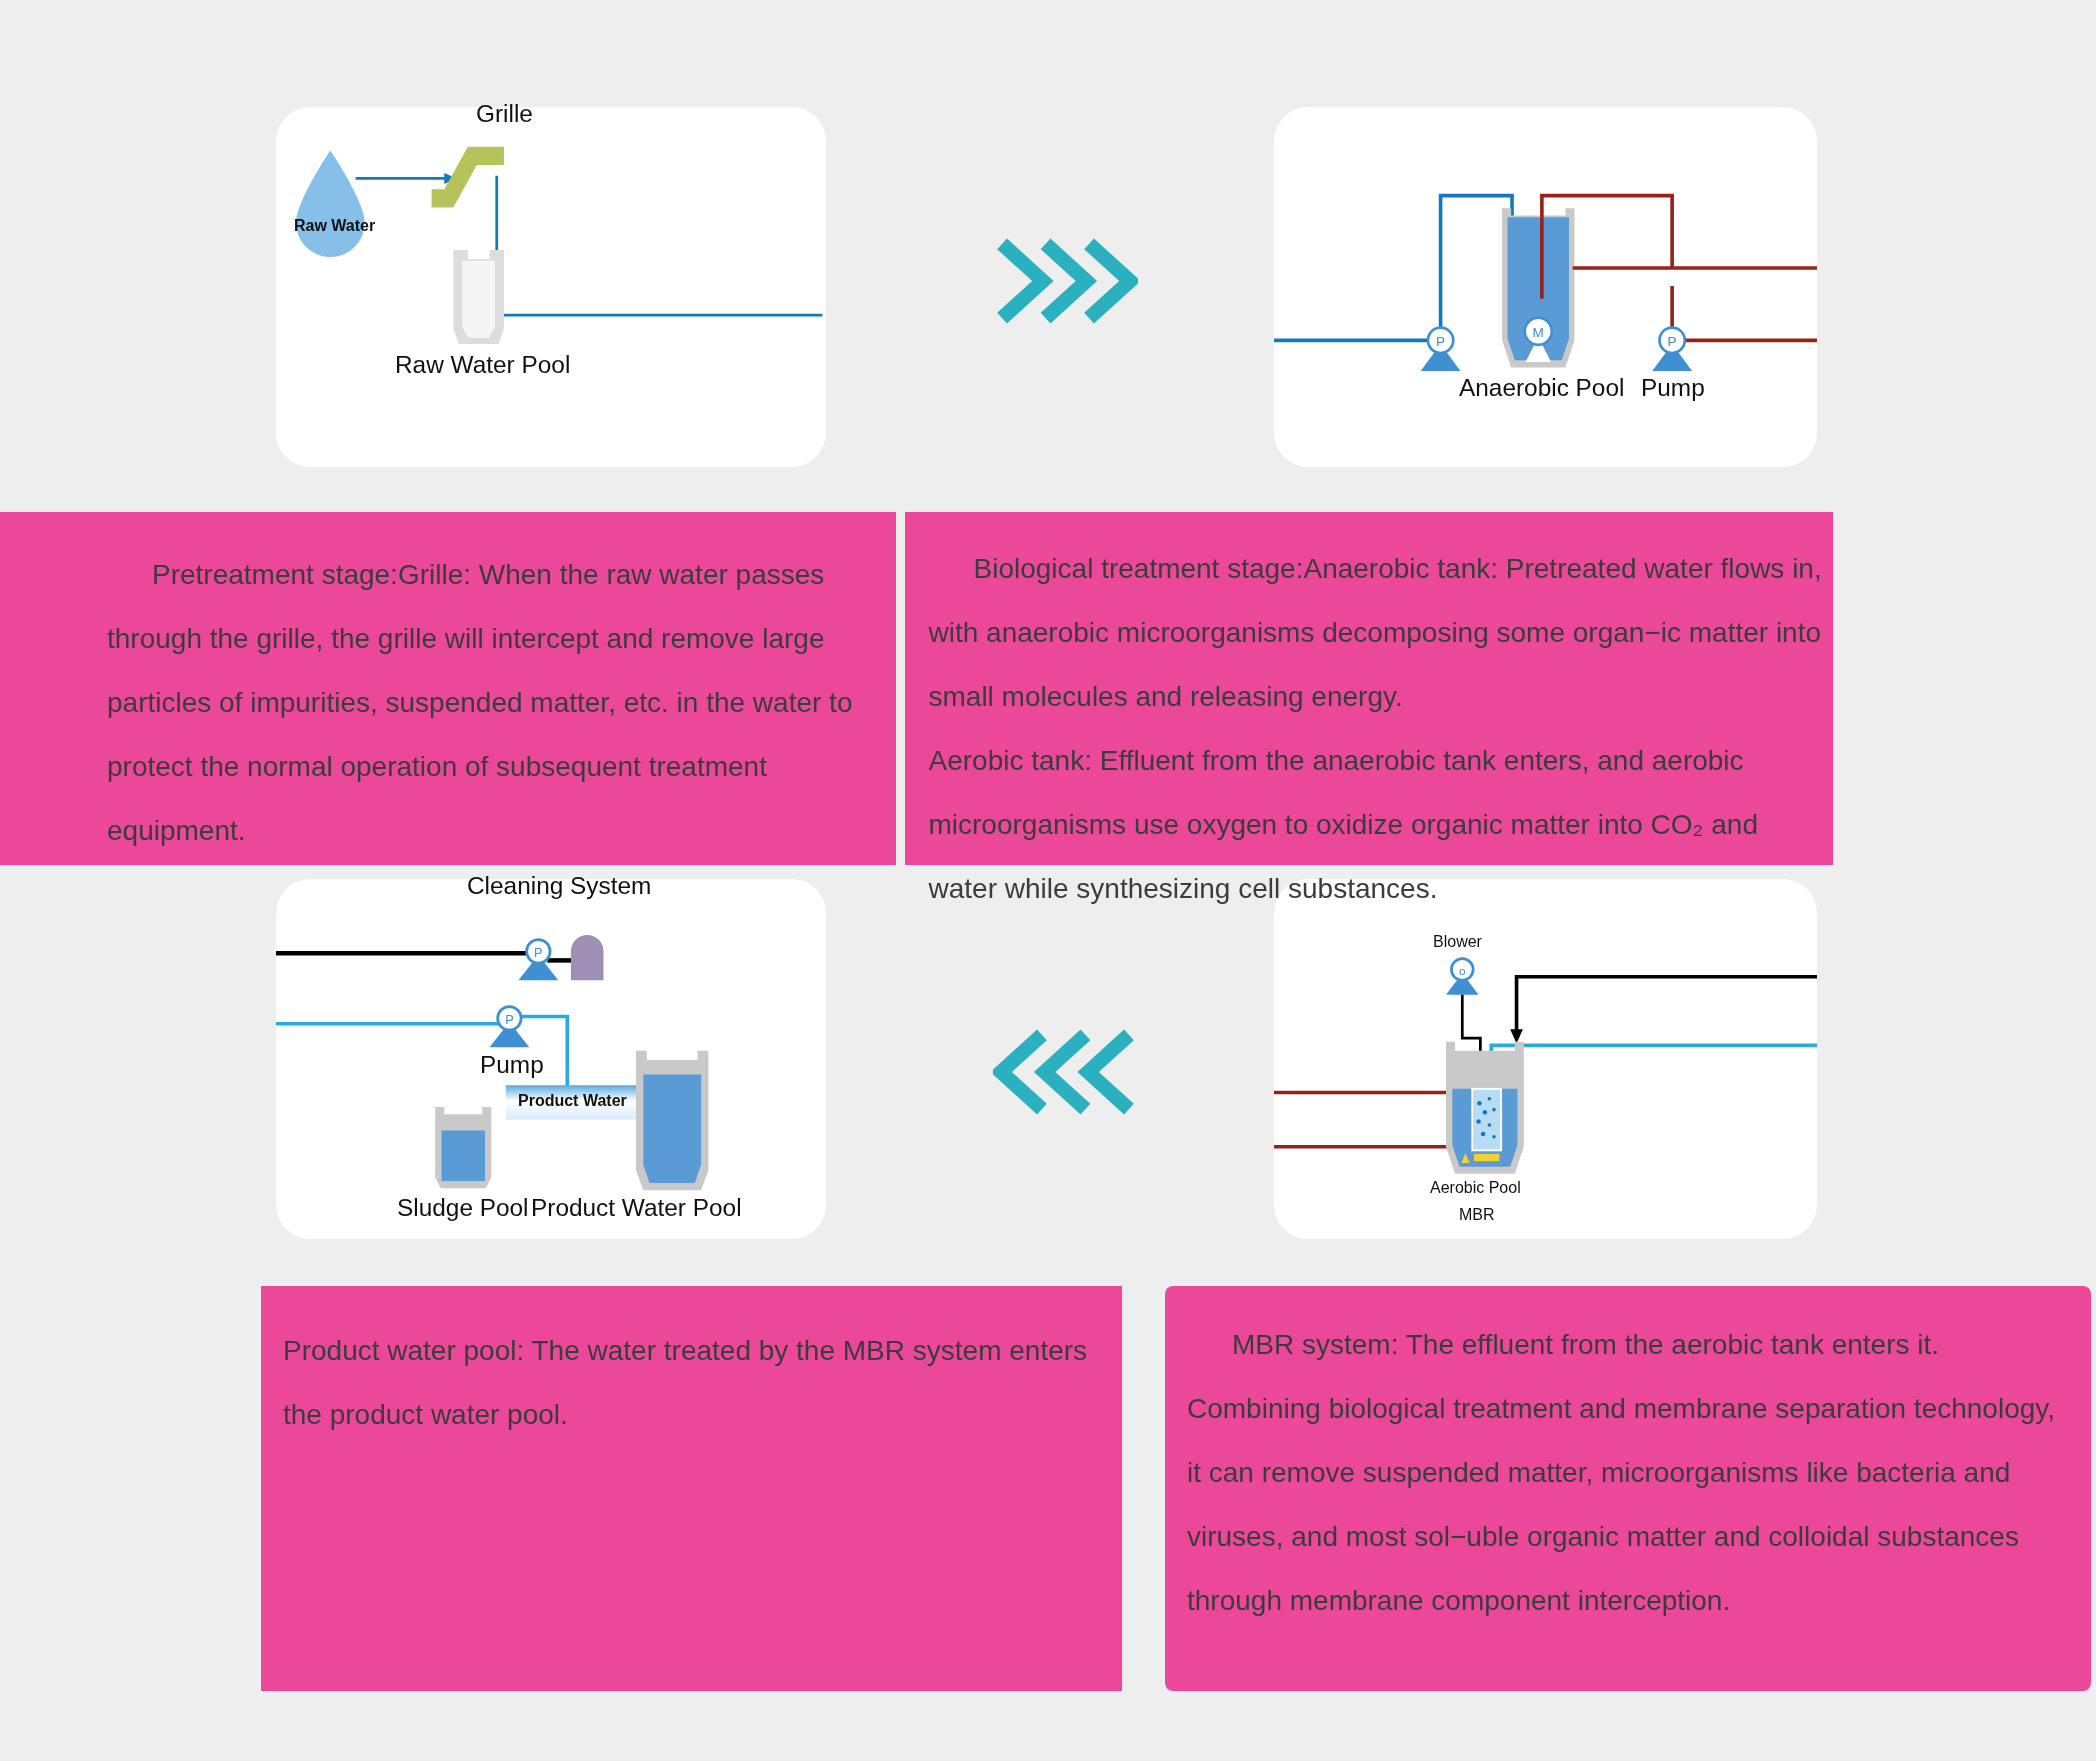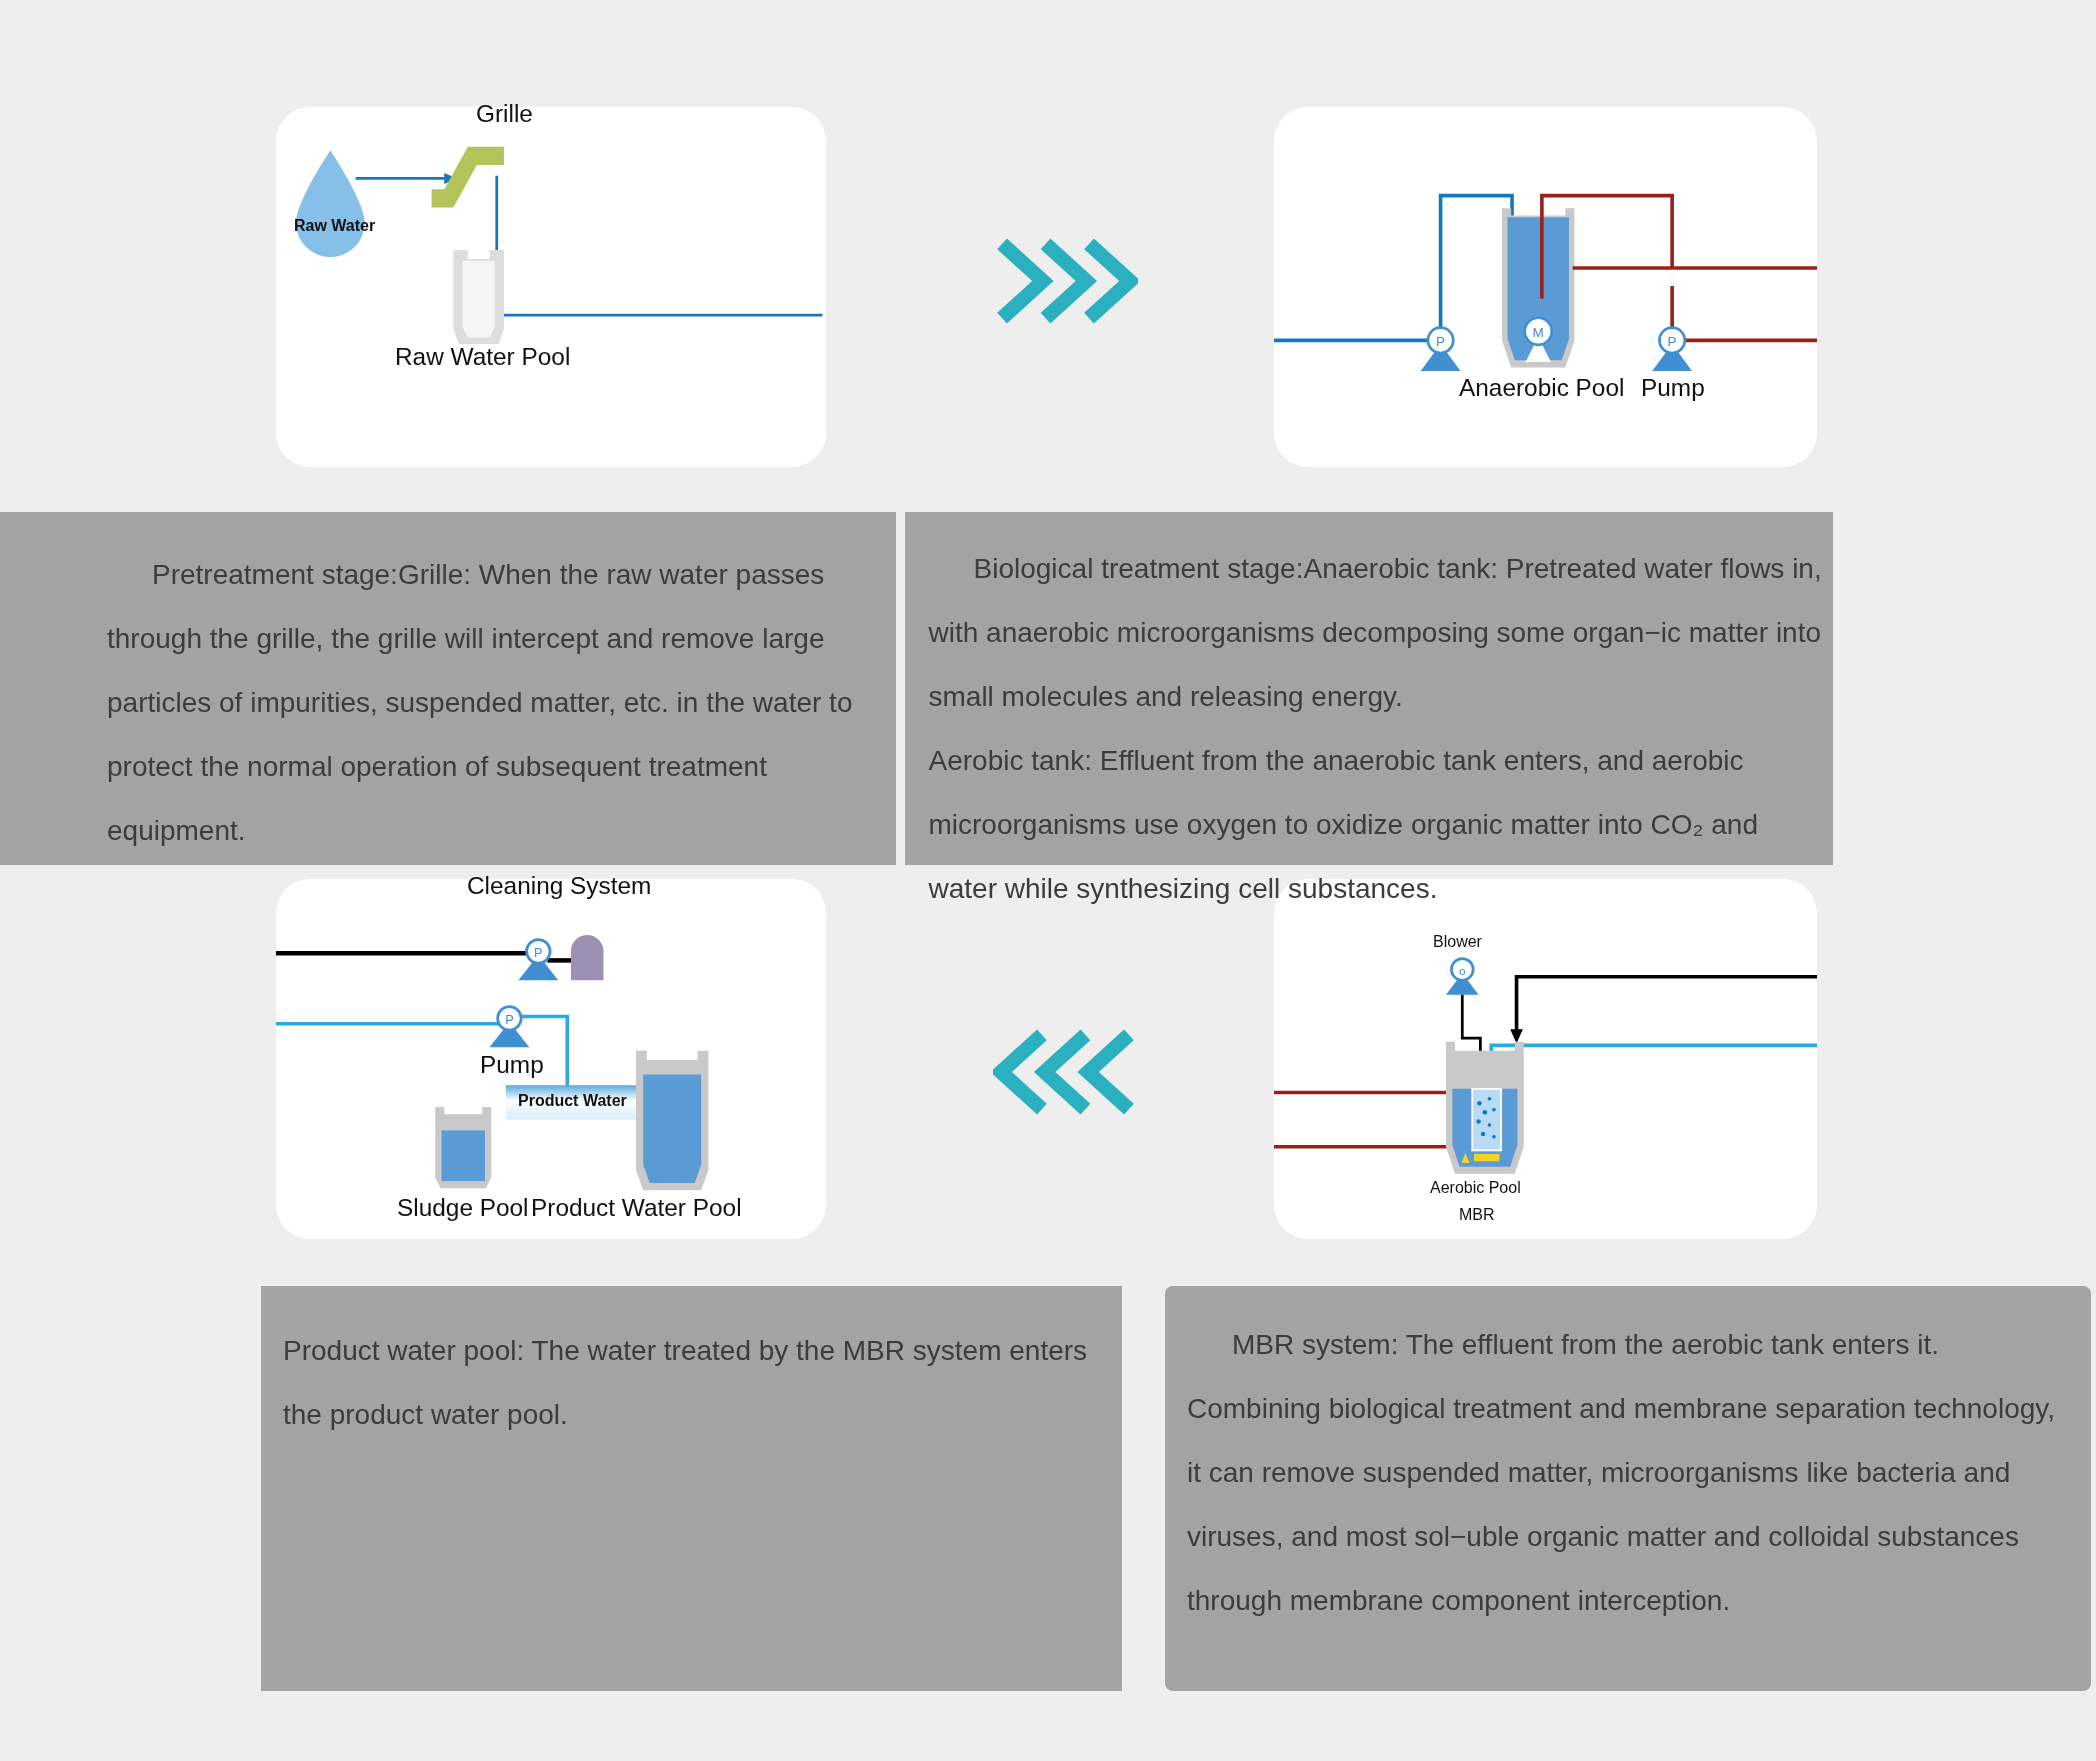--- a/index.html
+++ b/index.html
@@ -20,21 +20,21 @@
     box-shadow:0 0 0 0 rgba(0,0,0,0);
   }
   #card-pretreatment{left:276px;top:107px;width:550px;height:360px;}
   #card-anaerobic  {left:1274px;top:107px;width:543px;height:360px;}
   #card-posttreat  {left:276px;top:879px;width:550px;height:360px;}
   #card-mbr        {left:1274px;top:879px;width:543px;height:360px;}
 
   
   .textpanel{
     position:absolute;
-    background:#a3a3a3;
+    background:#ec4899;
     color:#3c3c3c;
     font-size:28px;
     line-height:64px;
     box-sizing:border-box;
   }
   #text-pretreatment{left:0px;   top:512px;  width:896px;  height:353px; padding:31px 40px 0 107px;}
   #text-biological  {left:905px;top:512px;  width:928px; height:353px; padding:25px 9px 0 23.5px;}
   #text-post        {left:261px; top:1286px; width:861px;  height:405px; padding:33px 18px 0 22px;}
   #text-mbr         {left:1165px;top:1286px; width:926px; height:405px; padding:27px 18px 0 22px;border-radius:8px;}
   .textpanel p{margin:0;}
@@ -78,21 +78,21 @@
 
       <g>
         <path d="M196 158 L212 158 L212 168 L236 168 L236 158 L252 158 L252 158 L252 245 L246 262 L202 262 L196 245 Z" fill="#dddddd" stroke="none"></path>
         <path d="M206 170 L242 170 L242 243 L236 255 L212 255 L206 243 Z" fill="#f5f5f5"></path>
       </g>
 
       <line x1="252" y1="230" x2="604" y2="230" stroke="#1478be" stroke-width="3"></line>
     </svg>
     <span class="dlabel small" style="left:18px;top:110px;font-weight:bold;">Raw Water</span>
     <span class="dlabel" style="left:200px;top:-7.2px;">Grille</span>
-    <span class="dlabel" style="left:119px;top:236px;">Raw Water Pool</span>
+    <span class="dlabel" style="left:119px;top:244px;">Raw Water Pool</span>
   </div>
 
   <div class="card" id="card-anaerobic">
     <svg class="svgwrap" viewBox="0 0 600 398">
 
       <polyline points="-8,258 184,258 184,98 263,98 263,210" fill="none" stroke="#1478be" stroke-width="4"></polyline>
 
       <g>
         <polygon points="162,292 206,292 184,262 Z" fill="#3f8fd2"></polygon>
         <circle cx="184" cy="258" r="14" fill="#ffffff" stroke="#3f8fd2" stroke-width="3"></circle>

